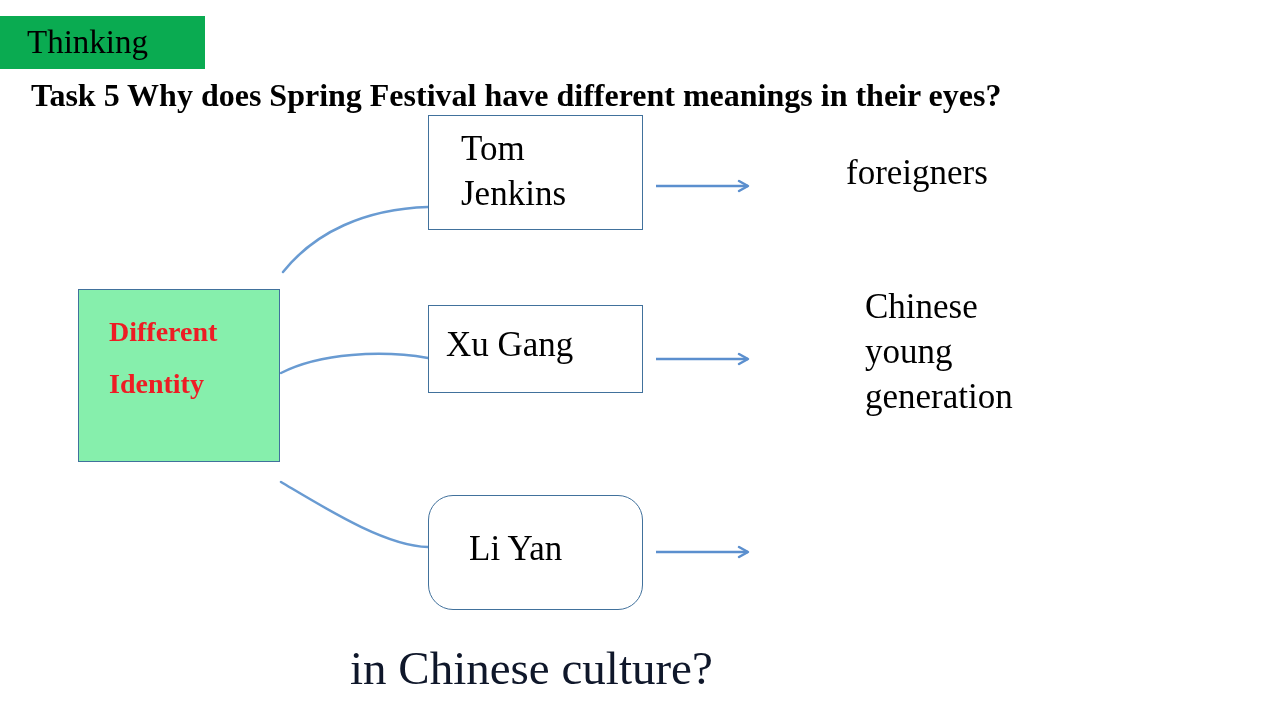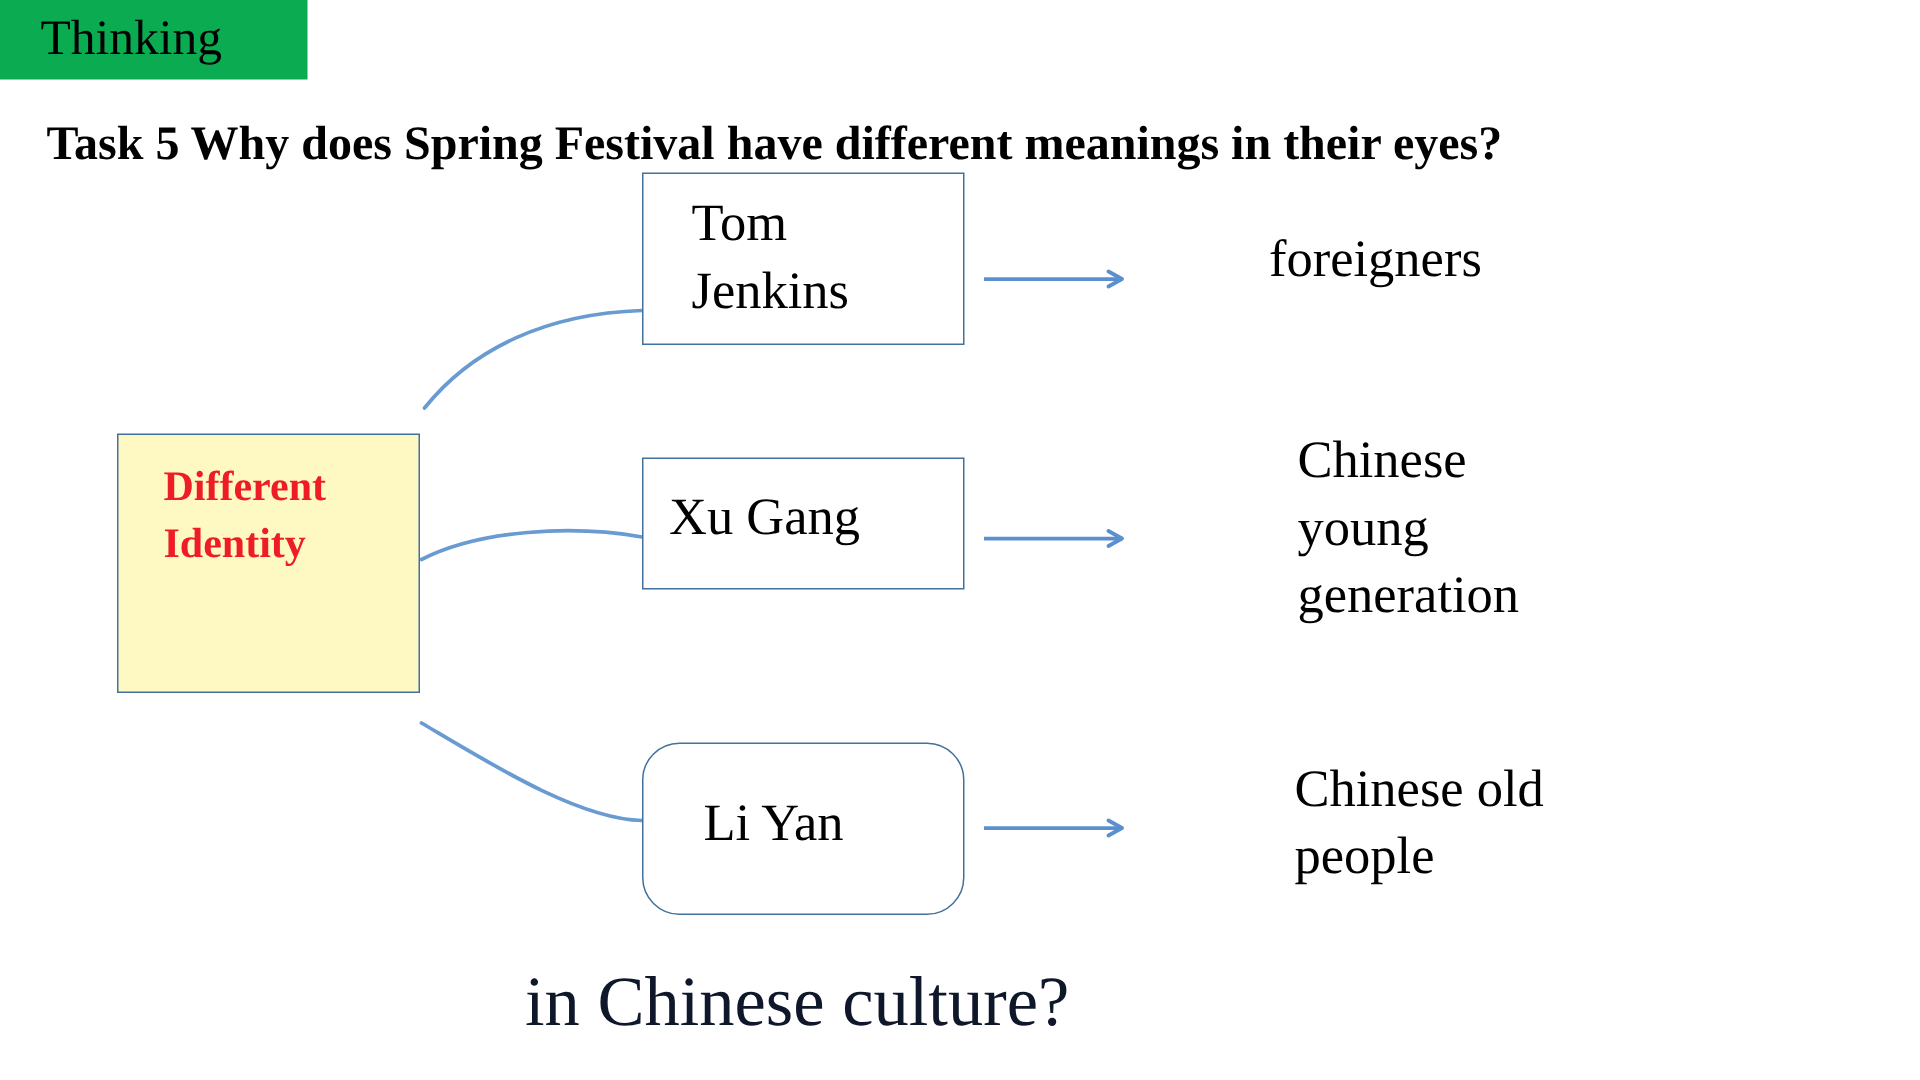--- a/index.html
+++ b/index.html
@@ -6,21 +6,21 @@
   body{
     width:1280px;height:720px;
     background:#ffffff;
     font-family:"Liberation Serif","DejaVu Serif",serif;
     position:relative;
     overflow:hidden;
   }
   .slide{position:absolute;inset:0;width:1280px;height:720px;}
 
   .badge{
-    position:absolute;left:0;top:0;width:205px;height:53px;
+    position:absolute;left:0;top:16px;width:205px;height:53px;
     background:#0aab51;
     color:#000;
     font-size:33px;line-height:52px;
     padding-left:27px;box-sizing:border-box;
   }
   .title{
     position:absolute;left:31px;top:74px;width:1200px;
     color:#000;font-weight:bold;font-size:32px;line-height:42px;
     white-space:nowrap;
   }
@@ -32,22 +32,22 @@
 
   .node-box{
     position:absolute;background:#fff;
     border:1.5px solid #41719c;
     box-sizing:border-box;
     color:#000;font-size:35px;line-height:45px;
     white-space:pre-line;
   }
   .root-box{
     position:absolute;left:78px;top:289px;width:202px;height:173px;
-    background:#fef9c3;border:1.5px solid #41719c;box-sizing:border-box;
-    color:#ee1c24;font-weight:bold;font-size:28px;line-height:38px;
+    background:#86efac;border:1.5px solid #41719c;box-sizing:border-box;
+    color:#ee1c24;font-weight:bold;font-size:28px;line-height:52px;
     padding:16px 0 0 30px;white-space:pre-line;
   }
   .box-tom{left:428px;top:115px;width:215px;height:115px;padding:10px 0 0 32px;}
   .box-xu {left:428px;top:305px;width:215px;height:88px;padding:16px 0 0 17px;}
   .box-li {left:428px;top:495px;width:215px;height:115px;padding:30px 0 0 40px;border-radius:25px;}
 
   .meaning{
     position:absolute;color:#000;
     font-size:35px;line-height:45px;white-space:pre-line;
   }
@@ -89,18 +89,16 @@
 
   <div class="node-box box-tom">Tom
 Jenkins</div>
   <div class="node-box box-xu">Xu Gang</div>
   <div class="node-box box-li">Li Yan</div>
 
   <div class="meaning meaning-tom">foreigners</div>
   <div class="meaning meaning-xu">Chinese
 young
 generation</div>
-  <div class="meaning meaning-li">Chinese old
-people</div>
 
   <div class="footer-question">in Chinese culture?</div>
 
 </div>
 
 </body></html>

